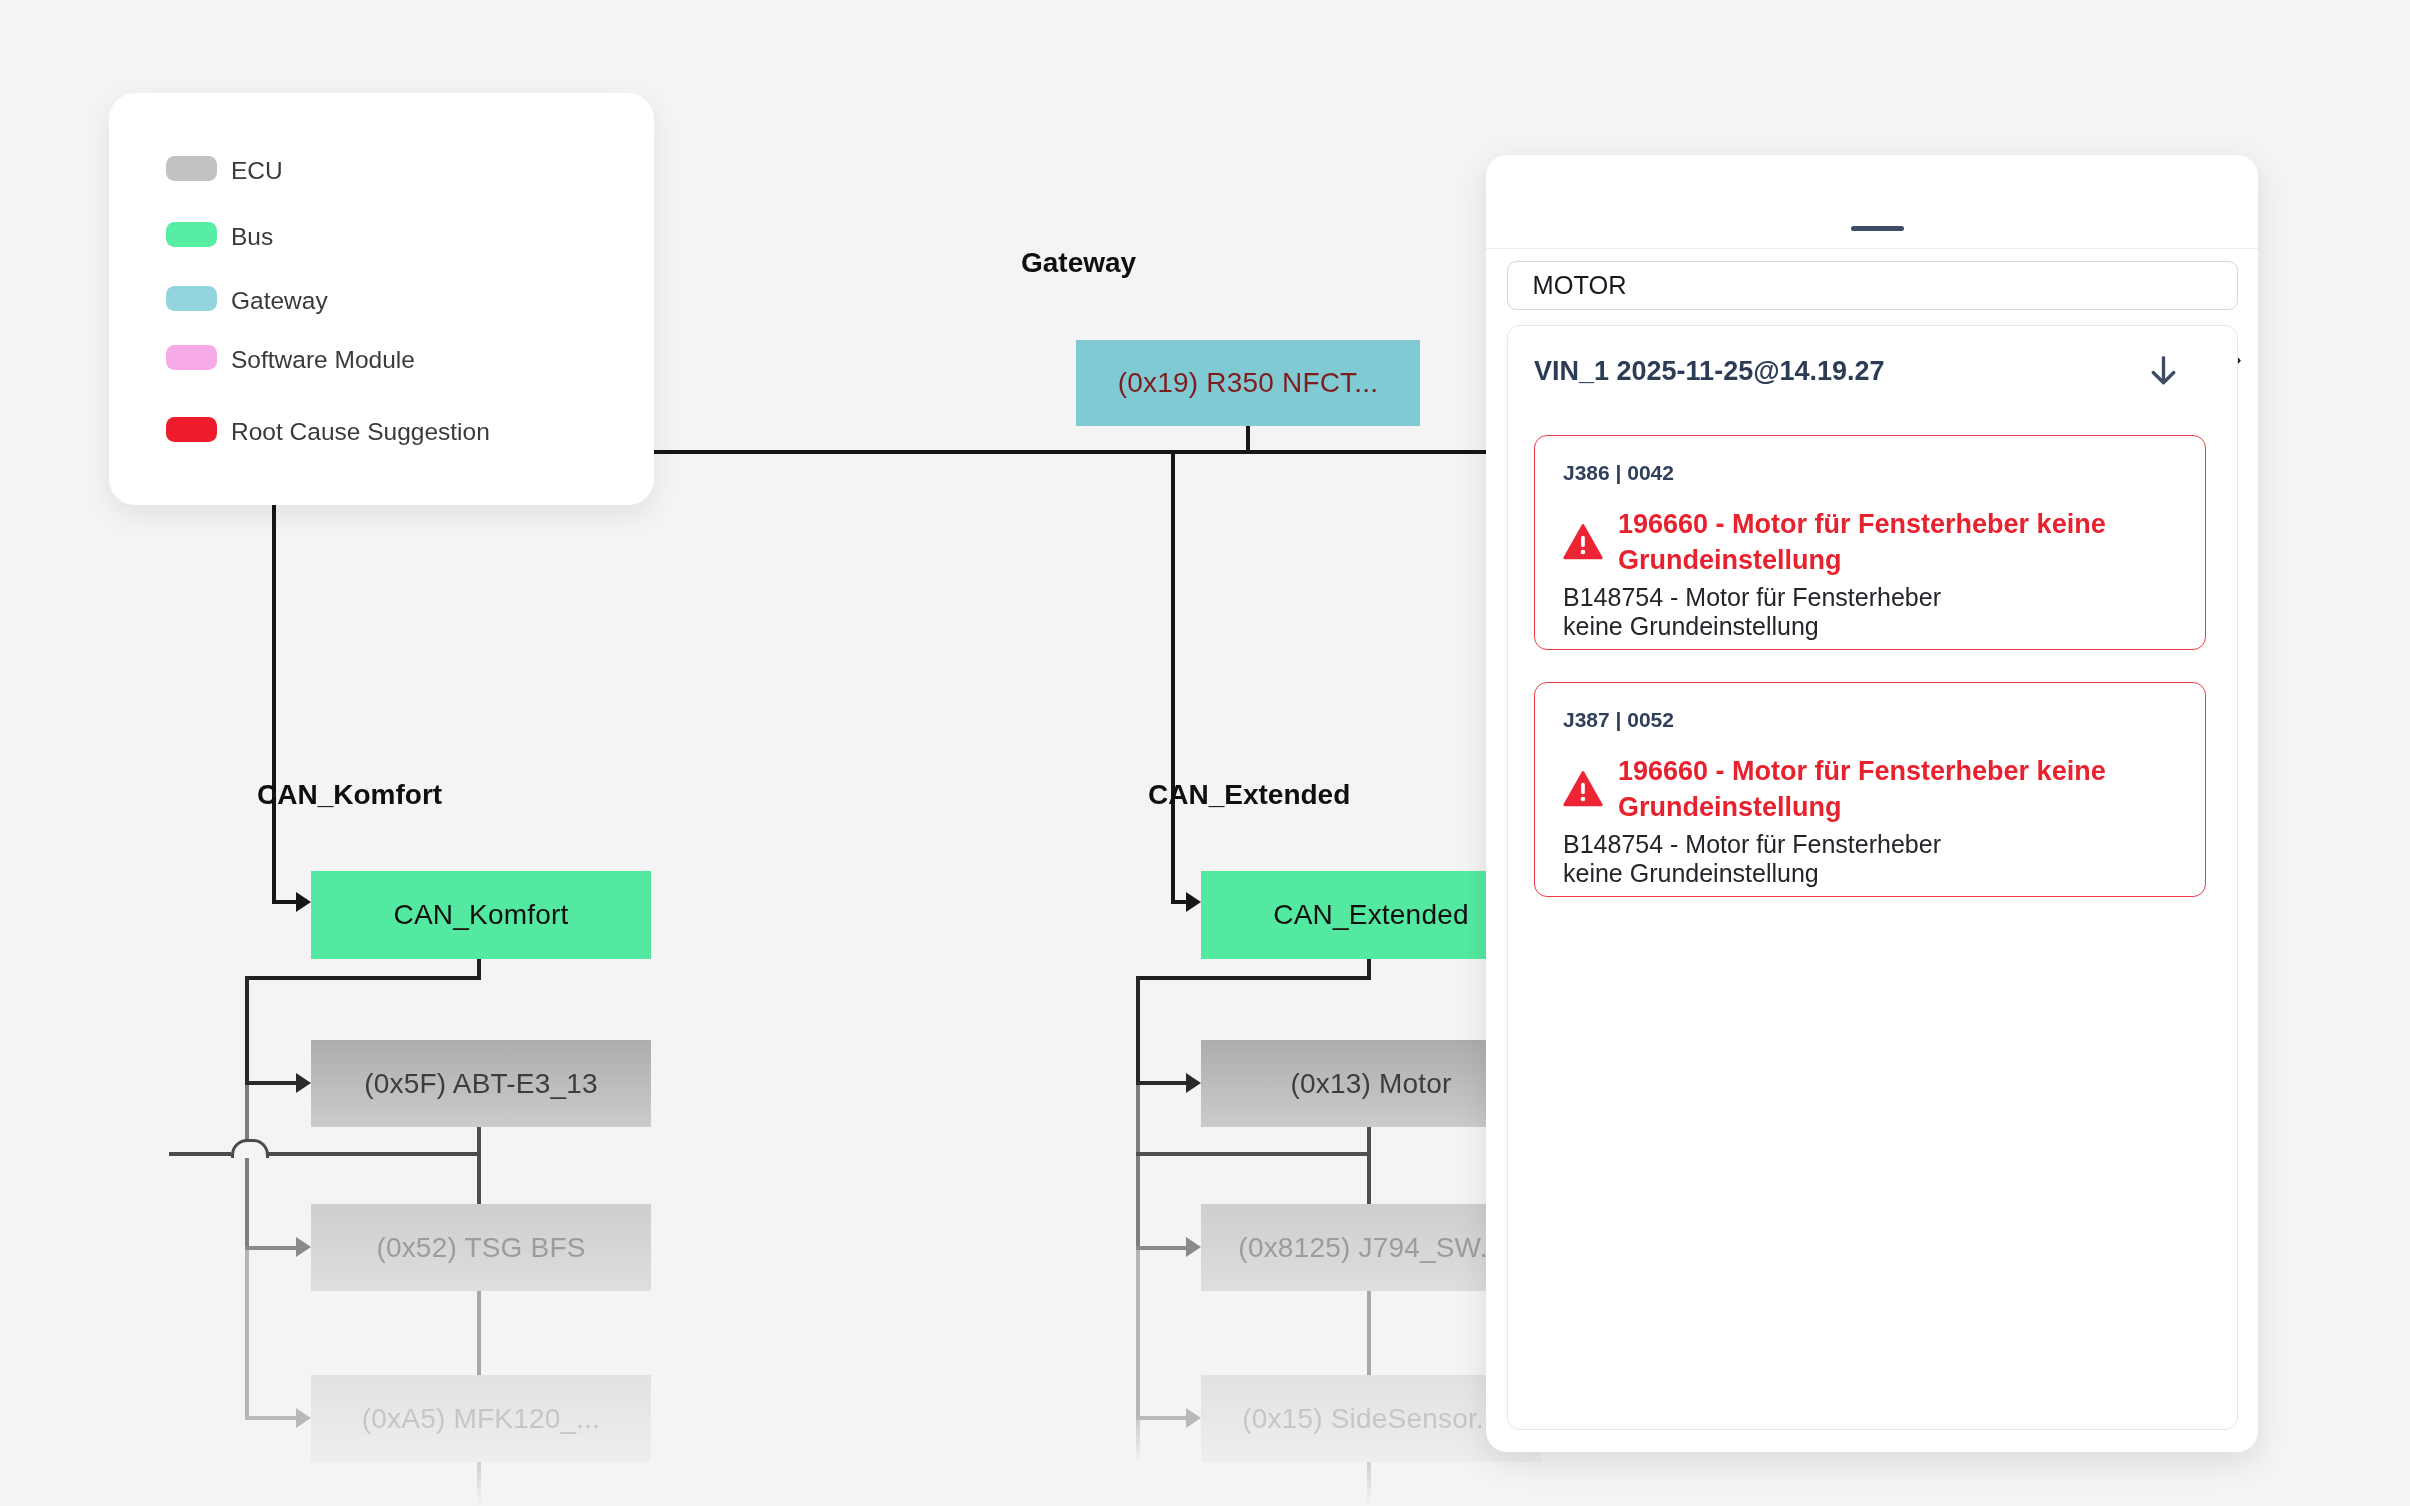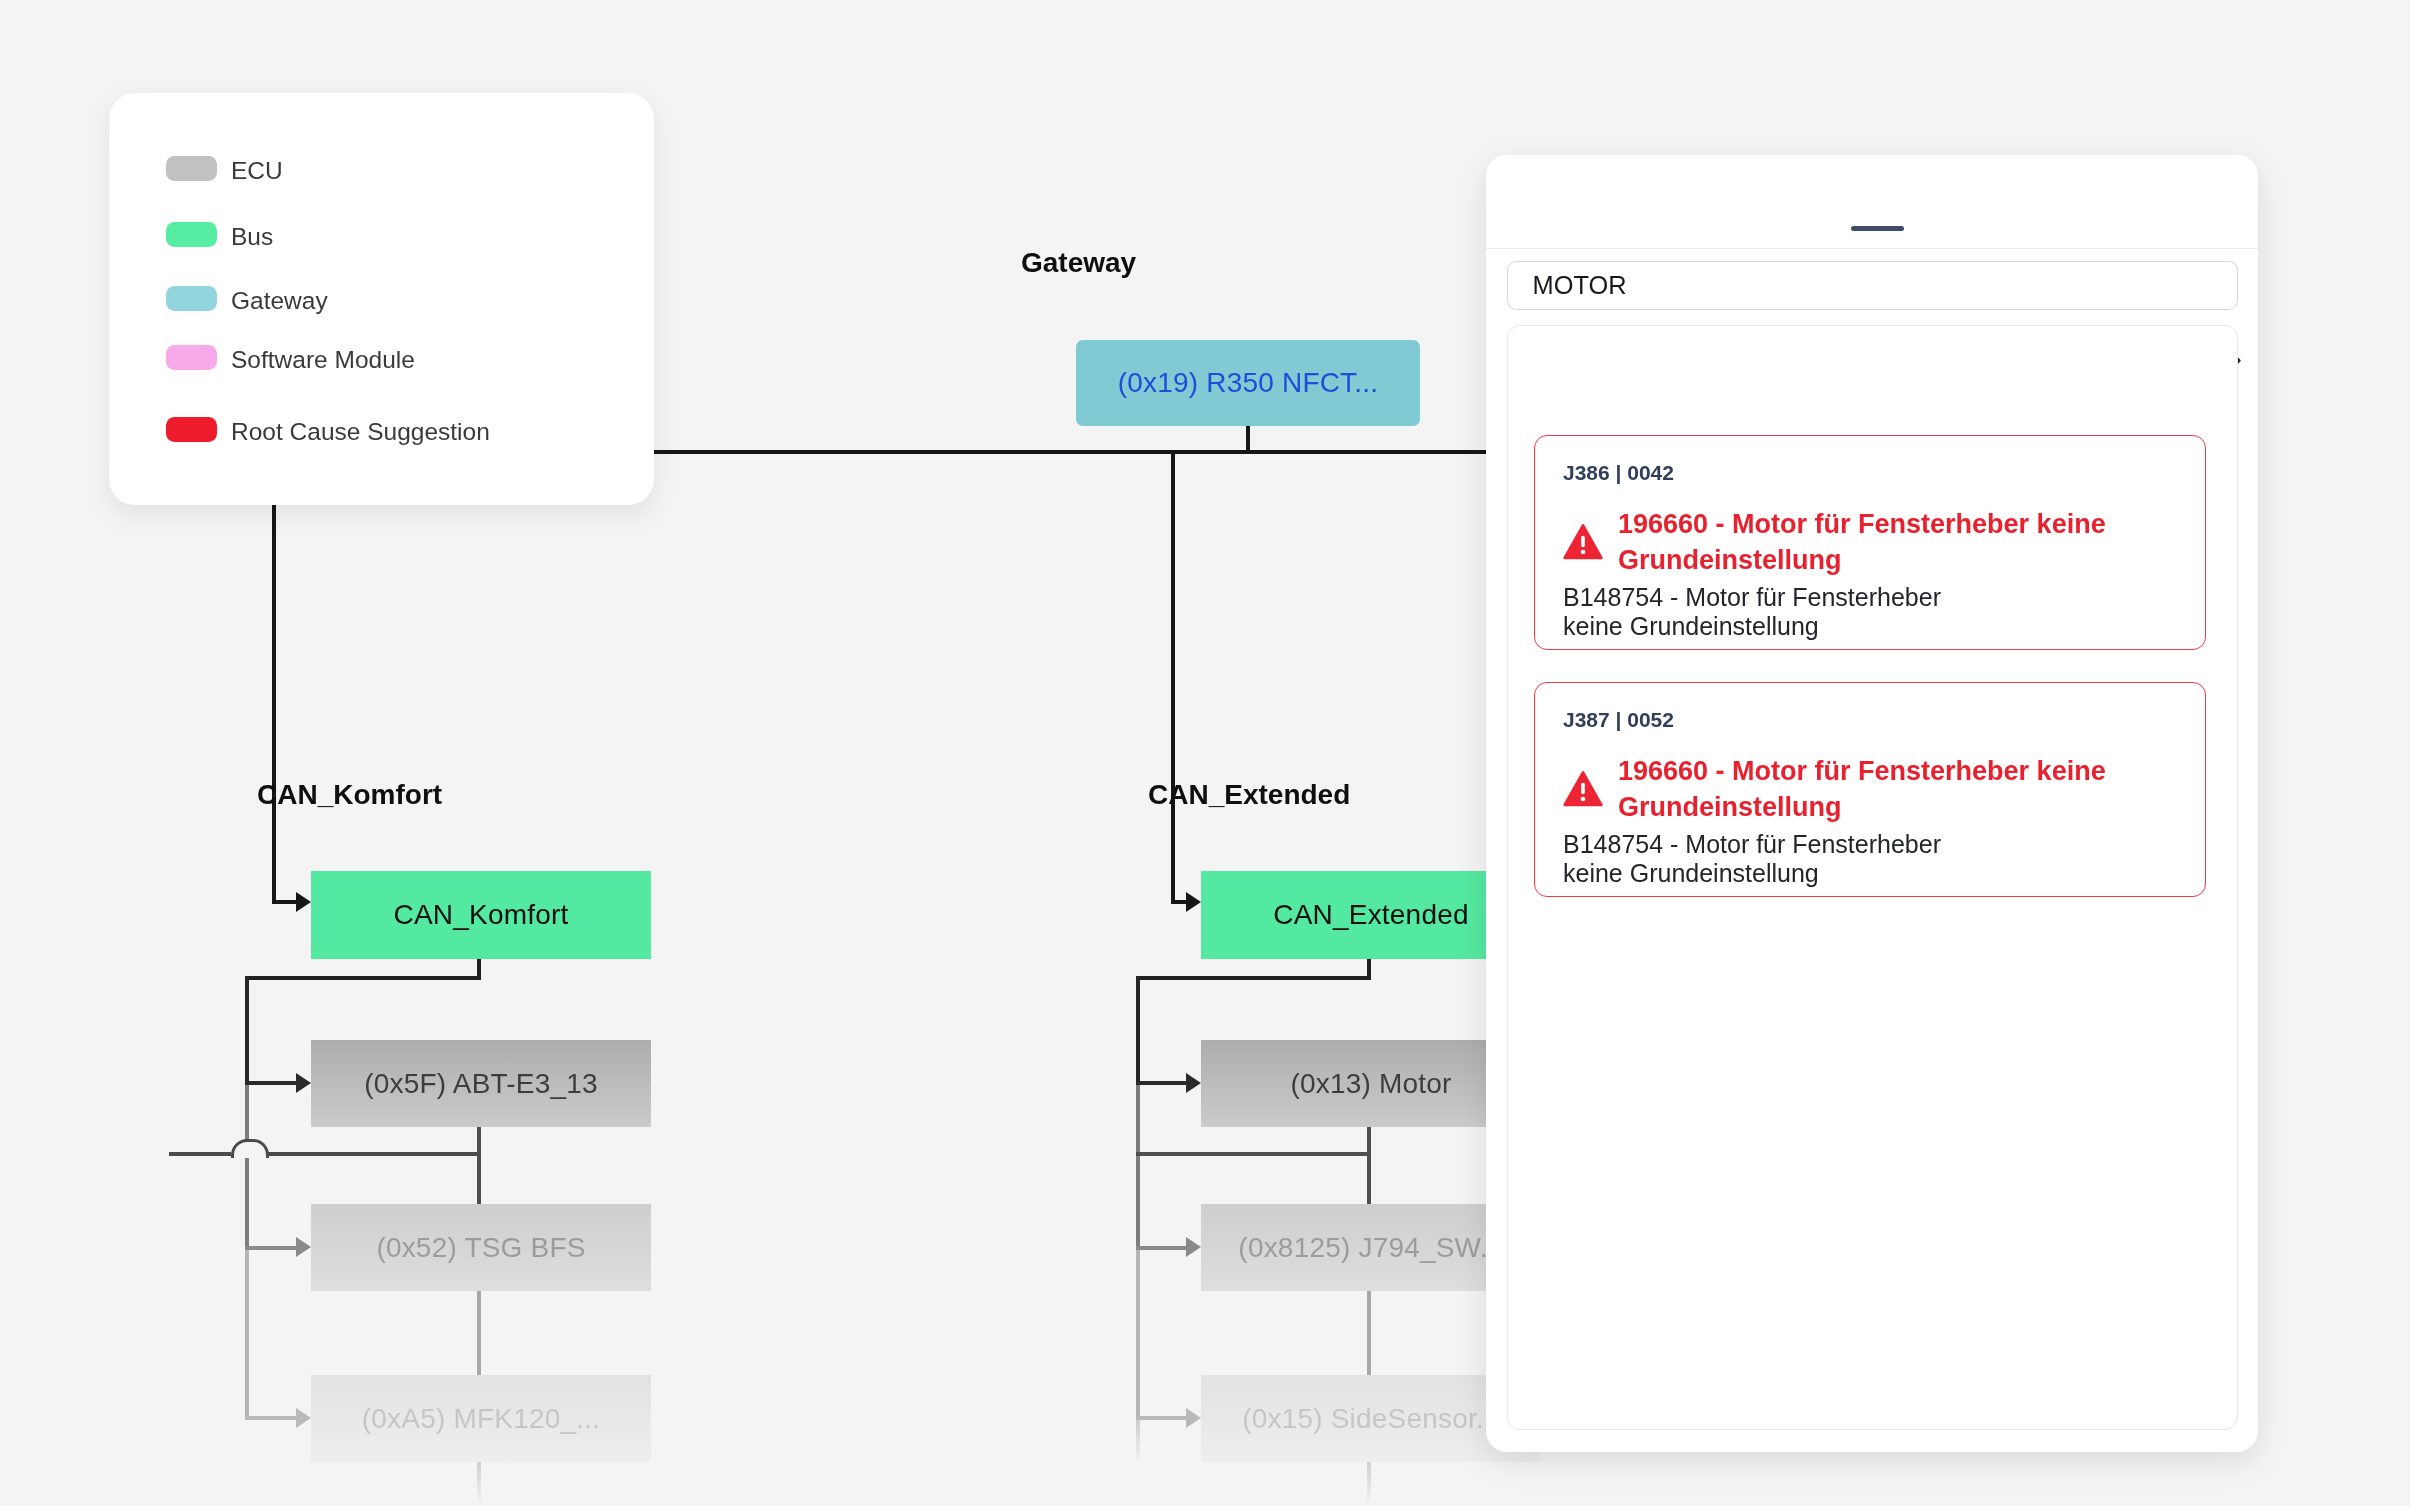--- a/index.html
+++ b/index.html
@@ -16,21 +16,21 @@
   .arrowhead{position:absolute;width:0;height:0;z-index:1;
     border-top:10.4px solid transparent;border-bottom:10.4px solid transparent;}
 
   .hop{position:absolute;z-index:3;width:32px;height:16px;
     border:3.8px solid #4a4a4a;border-bottom:none;
     border-radius:16px 16px 0 0;background:#f4f4f5;}
 
   
   .node{position:absolute;z-index:2;display:flex;align-items:center;justify-content:center;
     font-size:28px;letter-spacing:0.2px;white-space:nowrap;overflow:hidden;}
-  .node-teal{background:#7fcad3;color:#1d4ed8;border-radius:7px;}
+  .node-teal{background:#7fcad3;color:#7f1d1d;}
   .node-green{background:#54e9a1;color:#101010;}
   .node-gray1{background:linear-gradient(180deg,#adadad,#cbcbcb);color:#3d3d3d;}
   .node-gray2{background:linear-gradient(180deg,#cecece,#dedede);color:#9c9c9c;}
   .node-gray3{background:linear-gradient(180deg,#e2e2e2,#eeeeee);color:#c6c6c6;}
 
   .diagram-label{position:absolute;z-index:2;font-weight:bold;font-size:28px;color:#0f0f0f;white-space:nowrap;}
 
   .fade-stem{position:absolute;z-index:1;width:3.8px;}
 
   
@@ -177,20 +177,29 @@
   </div>
   <div class="tab-underline"></div>
   <div class="tabs-divider"></div>
 
   <div class="search-input">
     <span>MOTOR</span>
   </div>
 
   <div class="dtc-container">
 
+    <div class="session-row">
+      <div class="session-title">VIN_1 2025-11-25@14.19.27</div>
+      <div class="download-btn">
+        <svg width="41" height="41" viewBox="0 0 44 44">
+          <line x1="22" y1="6" x2="22" y2="32" stroke="#3e4d63" stroke-width="3.6" stroke-linecap="round"></line>
+          <polyline points="11,22 22,33 33,22" fill="none" stroke="#3e4d63" stroke-width="3.6" stroke-linecap="round" stroke-linejoin="round"></polyline>
+        </svg>
+      </div>
+    </div>
 
     <div class="dtc-card card1">
       <div class="dtc-code">J386 | 0042</div>
       <div class="dtc-warn">
         <svg width="40" height="38" viewBox="0 0 24 22">
           <path d="M12 1 L23 20.5 H1 Z" fill="#ed2434" stroke="#ed2434" stroke-width="1.6" stroke-linejoin="round"></path>
           <rect x="10.9" y="7.2" width="2.2" height="7" rx="1.1" fill="#ffffff"></rect>
           <circle cx="12" cy="17" r="1.4" fill="#ffffff"></circle>
         </svg>
       </div>

